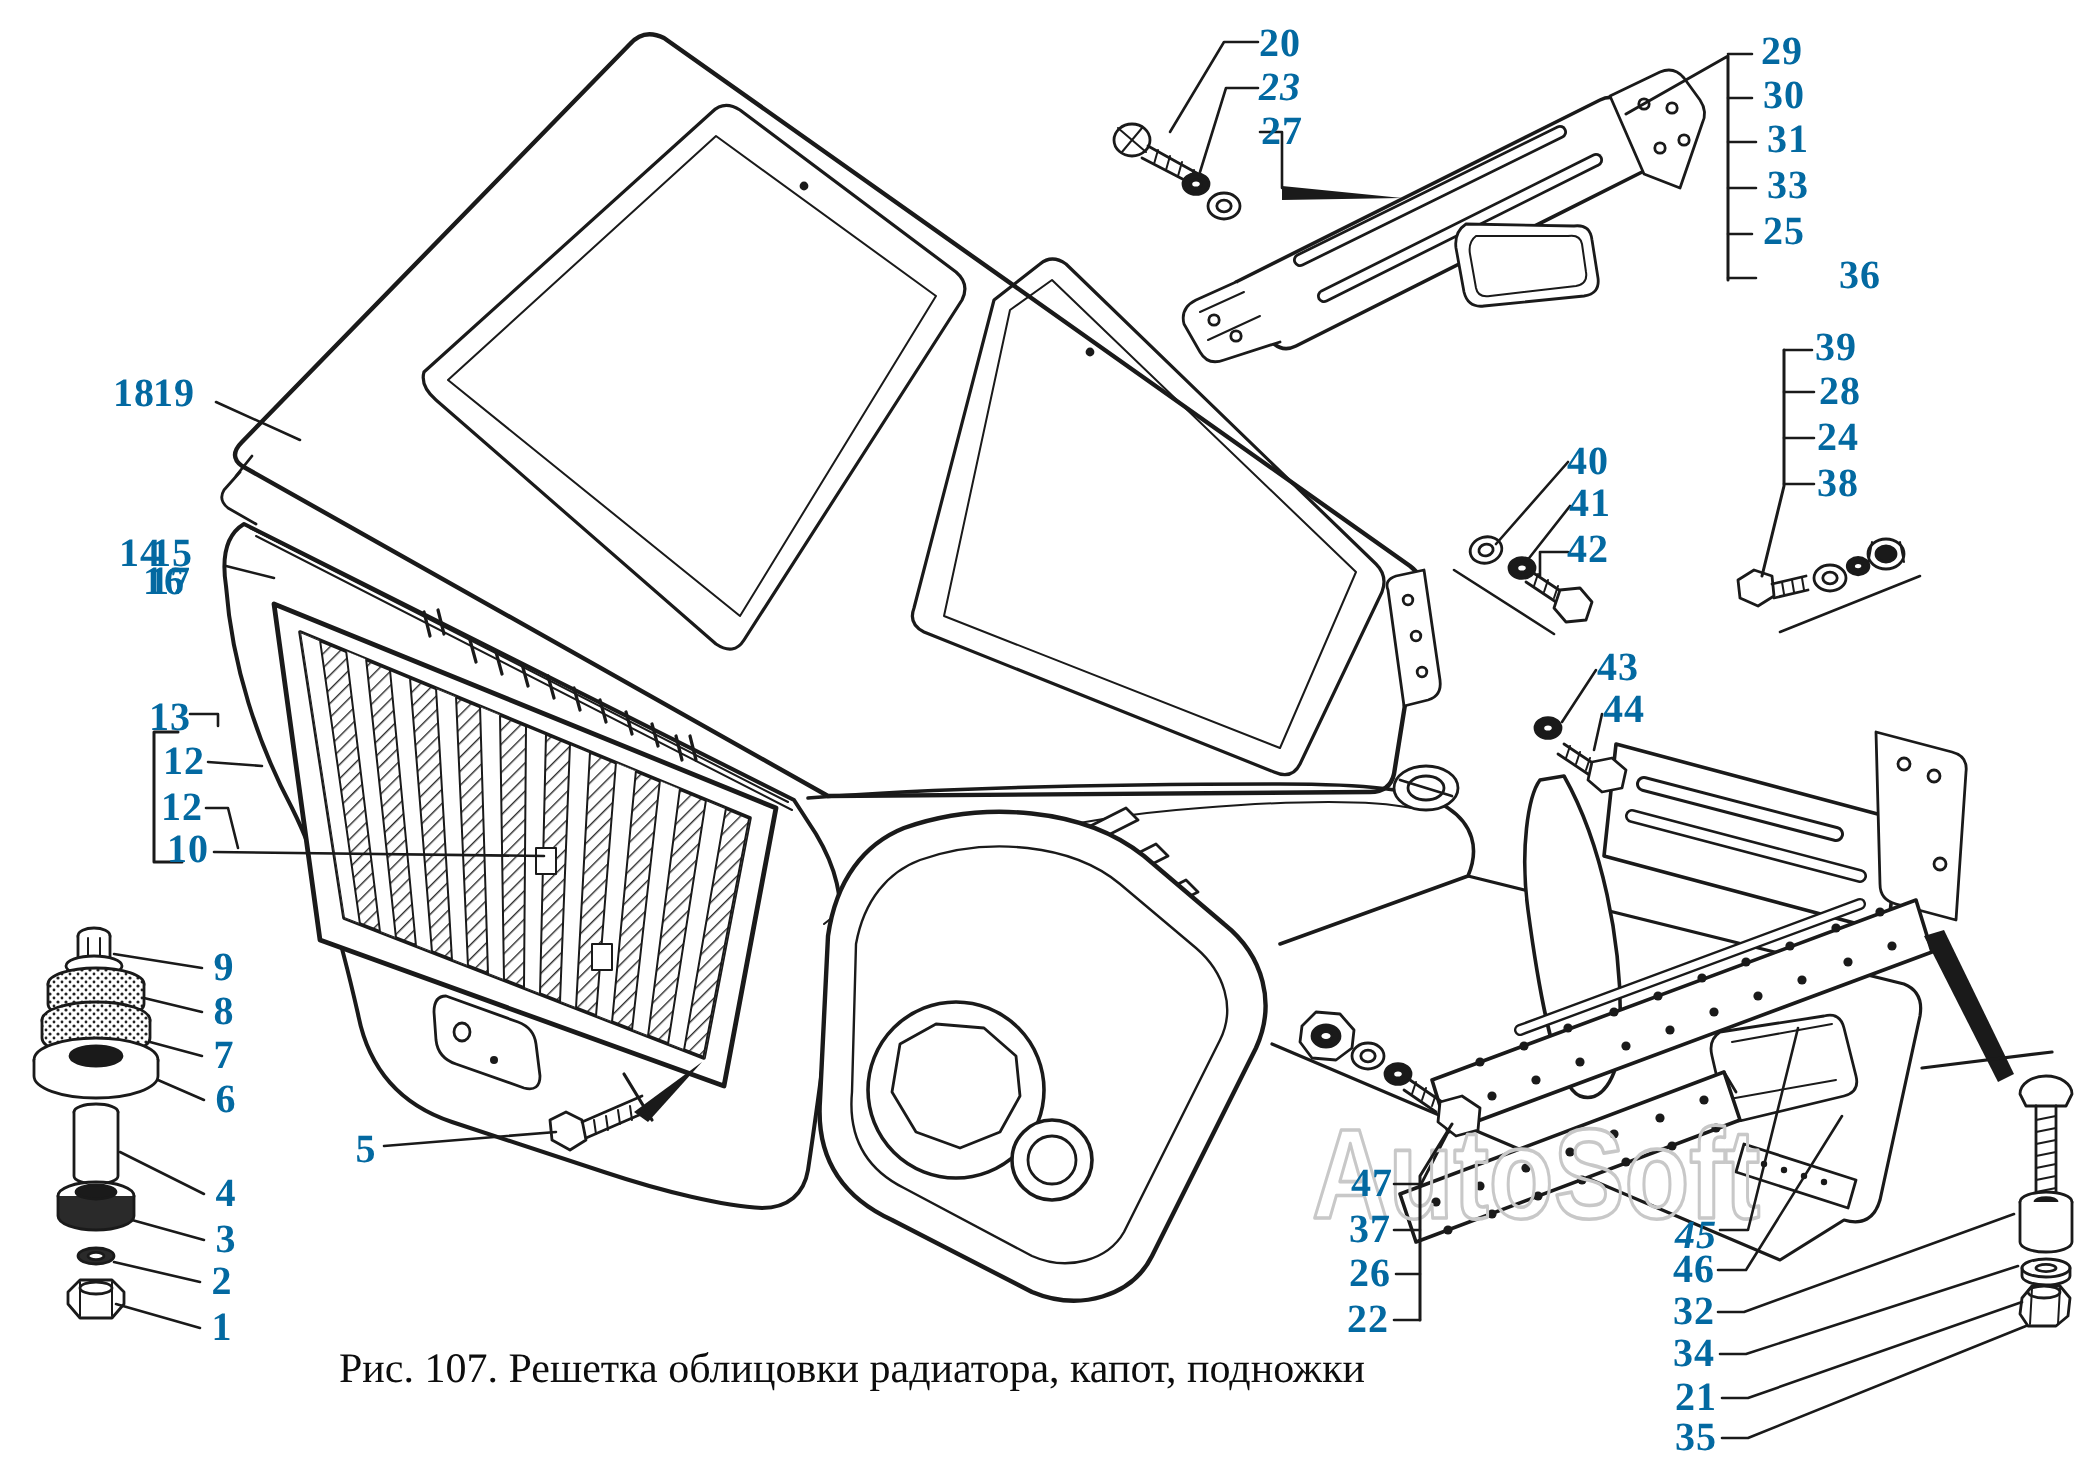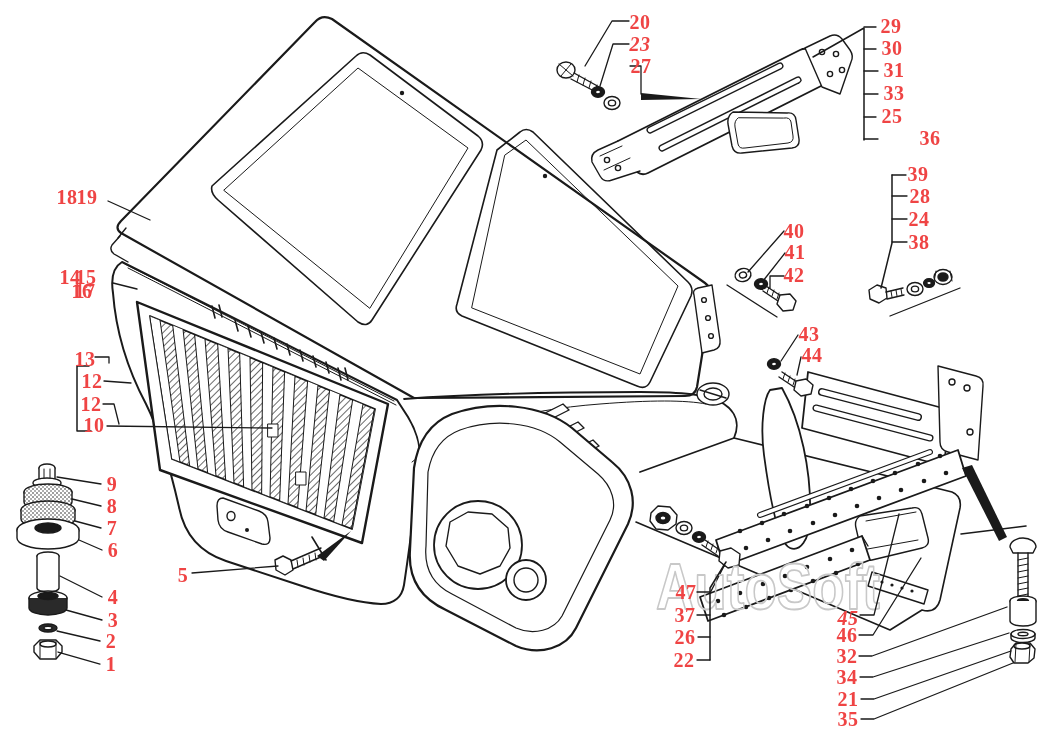--- a/index.html
+++ b/index.html
@@ -1,20 +1,20 @@
 <!DOCTYPE html>
 <html><head>
 <meta charset="utf-8">
 <style>
   html,body{margin:0;padding:0;background:#ffffff;}
   .stage{position:relative;width:1048px;height:736px;background:#fff;overflow:hidden;
          font-family:"Liberation Serif",serif;}
   .stage svg{position:absolute;left:0;top:0;}
   .callout{position:absolute;transform:translate(-50%,-50%);
-           font:700 20px "Liberation Serif",serif;color:#ef4444;
+           font:700 20px "Liberation Serif",serif;color:#0369a1;
            letter-spacing:.5px;white-space:nowrap;line-height:1;}
   .caption{position:absolute;left:156px;top:672px;width:540px;text-align:center;
            font:400 21px "Liberation Serif",serif;color:#0d0d0d;}
 </style>
 </head>
 <body>
 
 <div class="stage">
 
 <svg width="1048" height="736" viewBox="0 0 1048 736">
@@ -389,14 +389,15 @@
       <span class="callout" style="left: 685px; top: 637px;">26</span>
       <span class="callout" style="left: 684px; top: 660px;">22</span>
       <span class="callout" style="left: 848px; top: 618px; font-style: italic;">45</span>
       <span class="callout" style="left: 847px; top: 635px;">46</span>
       <span class="callout" style="left: 847px; top: 656px;">32</span>
       <span class="callout" style="left: 847px; top: 677px;">34</span>
       <span class="callout" style="left: 848px; top: 699px;">21</span>
       <span class="callout" style="left: 848px; top: 719px;">35</span>
     </div>
 
+<div class="caption">Рис. 107. Решетка облицовки радиатора, капот, подножки</div>
 
 </div>
 
 </body></html>

